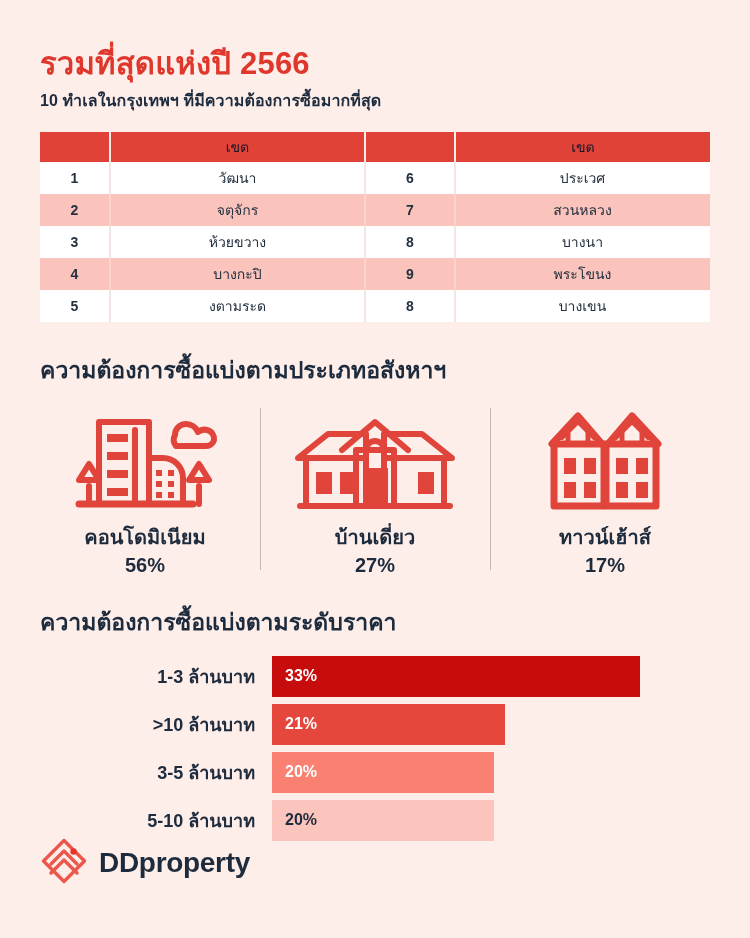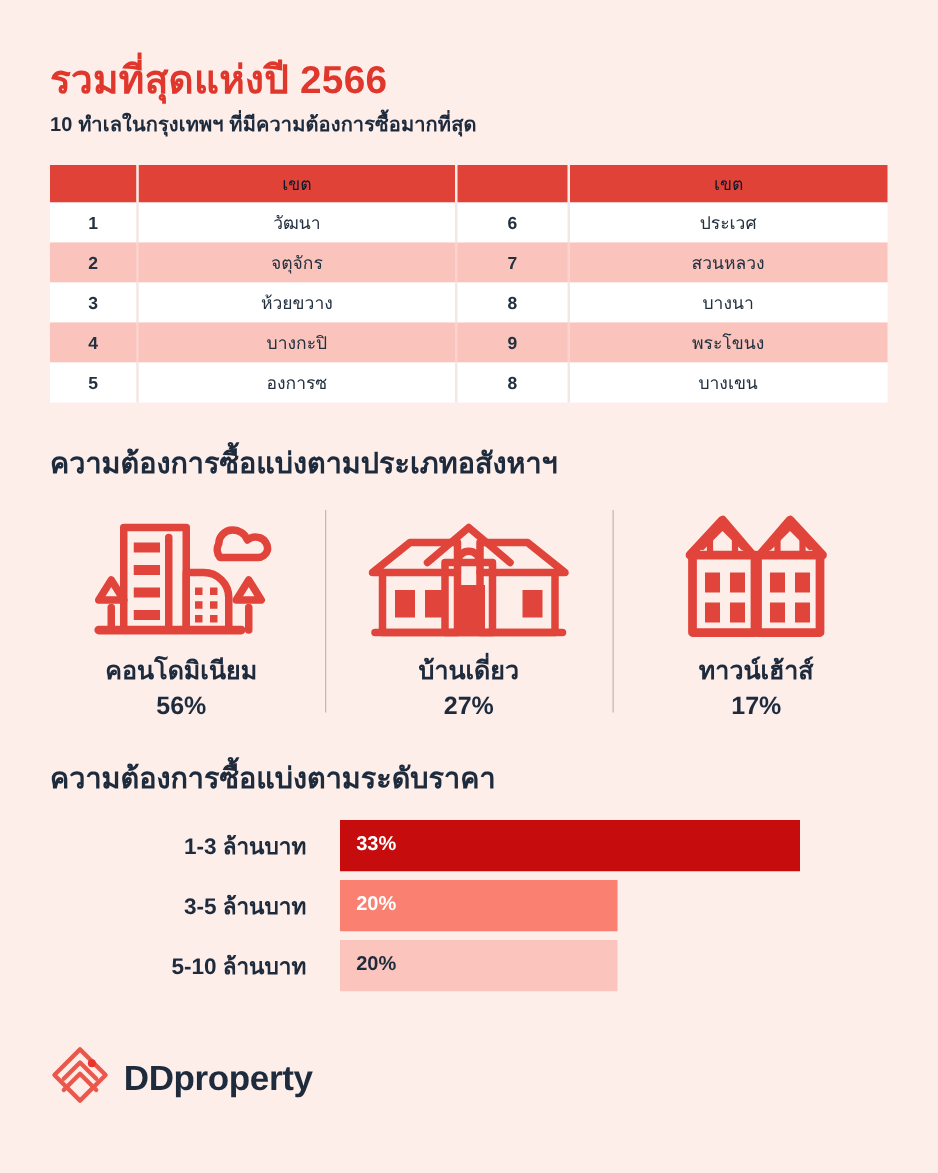--- a/index.html
+++ b/index.html
@@ -137,21 +137,21 @@
   }
   .bar-row {
     display: flex;
     align-items: center;
     height: 41px;
     margin-bottom: 7px;
   }
   .bar-label {
     width: 232px;
     text-align: right;
-    padding-right: 27px;
+    padding-right: 17px;
     font-size: 18px;
     font-weight: bold;
     color: #1e2b3d;
     box-sizing: border-box;
     white-space: nowrap;
   }
   .bar-track {
     position: relative;
     height: 41px;
     flex: 1 1 auto;
@@ -226,21 +226,21 @@
         <td>บางนา</td>
       </tr>
       <tr class="row-pink">
         <td class="rank-cell sep">4</td>
         <td class="sep">บางกะปิ</td>
         <td class="rank-cell sep">9</td>
         <td>พระโขนง</td>
       </tr>
       <tr class="row-white">
         <td class="rank-cell sep">5</td>
-        <td class="sep">องการซ</td>
+        <td class="sep">งตามระด</td>
         <td class="rank-cell sep">8</td>
         <td>บางเขน</td>
       </tr>
     </tbody>
   </table>
 </div>
 
 <h3 class="section-heading sh-type">ความต้องการซื้อแบ่งตามประเภทอสังหาฯ</h3>
 
 <div class="types-row">
@@ -362,20 +362,28 @@
 
   <div class="bar-row">
     <div class="bar-label">1-3 ล้านบาท</div>
     <div class="bar-track">
       <div class="bar" id="bar0" style="width: 368px; background: rgb(198, 12, 12); color: rgb(255, 255, 255);">
         <span>33%</span>
       </div>
     </div>
   </div>
 
+  <div class="bar-row">
+    <div class="bar-label">&gt;10 ล้านบาท</div>
+    <div class="bar-track">
+      <div class="bar" id="bar1" style="width: 233px; background: rgb(230, 71, 60); color: rgb(255, 255, 255);">
+        <span>21%</span>
+      </div>
+    </div>
+  </div>
 
   <div class="bar-row">
     <div class="bar-label">3-5 ล้านบาท</div>
     <div class="bar-track">
       <div class="bar" id="bar2" style="width: 222px; background: rgb(250, 128, 114); color: rgb(255, 255, 255);">
         <span>20%</span>
       </div>
     </div>
   </div>
 

